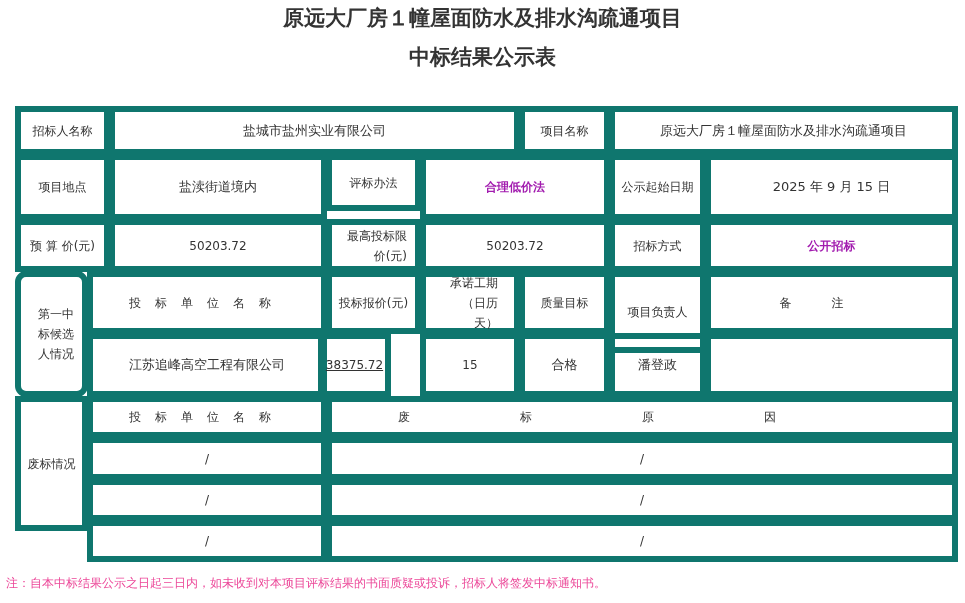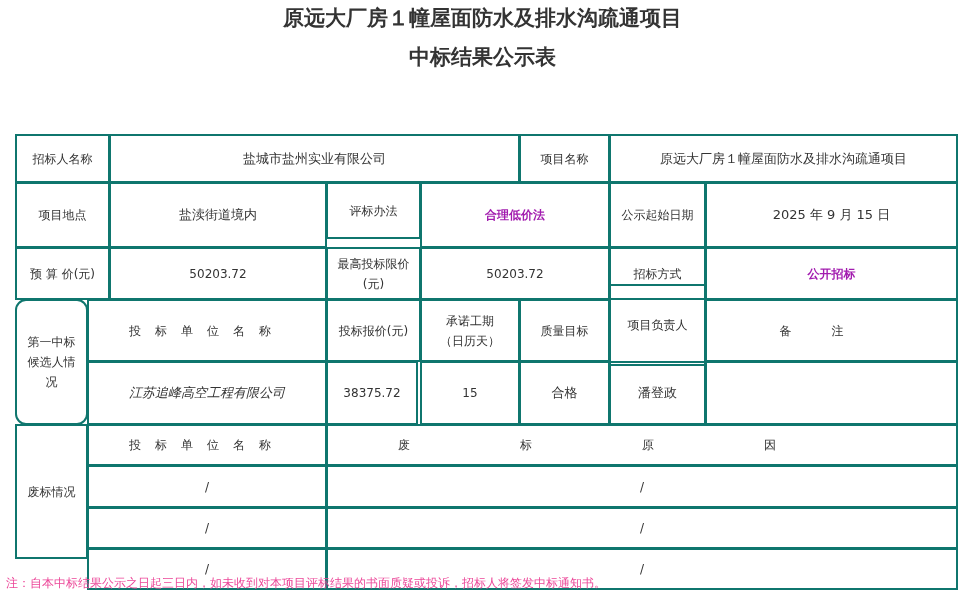--- a/index.html
+++ b/index.html
@@ -7,23 +7,22 @@
   body { position: relative; font-family: "DejaVu Sans", "Liberation Sans", sans-serif; color: #222; }
   .title {
     position: absolute; left: 0; width: 965px; text-align: center;
     font-family: "DejaVu Serif", "Liberation Serif", serif; font-weight: bold; color: #333;
   }
   .title.t1 { top: 4px; font-size: 21px; letter-spacing: 0px; }
   .title.t2 { top: 43px; font-size: 21px; }
   .grid { position: absolute; left: 0; top: 0; width: 965px; height: 603px; }
   .cell {
     position: absolute; display: flex; align-items: center; justify-content: center;
-    text-align: center; font-size: 12px; line-height: 20px; color: #333;
-    border: 2px solid #0f766e;
-    margin-top: 28px;
+    text-align: right; font-size: 12px; line-height: 20px; color: #333;
+    border: 6px solid #0f766e;
   }
   .cell.big { font-size: 13px; }
   .cell.bold { font-weight: bold; color: #a21caf; }
   .cell.spaced { letter-spacing: 14px; }
   .cell.spaced2 { letter-spacing: 40px; }
   .cell.wide-spaced { letter-spacing: 110px; }
   .note { position: absolute; left: 6px; top: 575px; font-size: 12px; color: #ec4899; }
 </style>
 </head>
 <body>
@@ -50,25 +49,25 @@
   <div class="cell" style="left:326px;top:219px;width:95px;height:53px;padding:0 8px;">最高投标限价(元)</div>
   <div class="cell" style="left:420px;top:219px;width:190px;height:53px;">50203.72</div>
   <div class="cell" style="left:609px;top:219px;width:97px;height:53px;">招标方式</div>
   <div class="cell bold" style="left:705px;top:219px;width:253px;height:53px;">公开招标</div>
 
   <div class="cell" style="left:15px;top:271px;width:73px;height:126px;padding:0 8px;border-radius:11px;">第一中标候选人情况</div>
   <div class="cell spaced" style="left:87px;top:271px;width:240px;height:63px;">投标单位名称</div>
   <div class="cell" style="left:326px;top:271px;width:95px;height:63px;">投标报价(元)</div>
   <div class="cell" style="left:420px;top:271px;width:100px;height:63px;padding:0 16px;">承诺工期（日历天）</div>
   <div class="cell" style="left:519px;top:271px;width:91px;height:63px;">质量目标</div>
-  <div class="cell" style="left:609px;top:256px;width:97px;height:82px;">项目负责人</div>
+  <div class="cell" style="left:609px;top:271px;width:97px;height:82px;">项目负责人</div>
   <div class="cell spaced2" style="left:705px;top:271px;width:253px;height:63px;">备注</div>
 
-  <div class="cell big" style="left:87px;top:333px;width:240px;height:64px;font-style:italic;">江苏追峰高空工程有限公司</div>
-  <div class="cell" style="left:326px;top:333px;width:92px;height:64px;">38375.72</div>
+  <div class="cell big" style="left:87px;top:333px;width:240px;height:64px;">江苏追峰高空工程有限公司</div>
+  <div class="cell" style="left:318px;top:333px;width:73px;height:64px;text-decoration:underline;">38375.72</div>
   <div class="cell" style="left:420px;top:333px;width:100px;height:64px;">15</div>
   <div class="cell big" style="left:519px;top:333px;width:91px;height:64px;">合格</div>
   <div class="cell big" style="left:609px;top:333px;width:97px;height:64px;">潘登政</div>
   <div class="cell" style="left:705px;top:333px;width:253px;height:64px;"></div>
 
   <div class="cell" style="left:15px;top:396px;width:73px;height:135px;">废标情况</div>
   <div class="cell spaced" style="left:87px;top:396px;width:240px;height:42px;">投标单位名称</div>
   <div class="cell wide-spaced" style="left:326px;top:396px;width:632px;height:42px;">废标原因</div>
 
   <div class="cell" style="left:87px;top:437px;width:240px;height:43px;">/</div>

